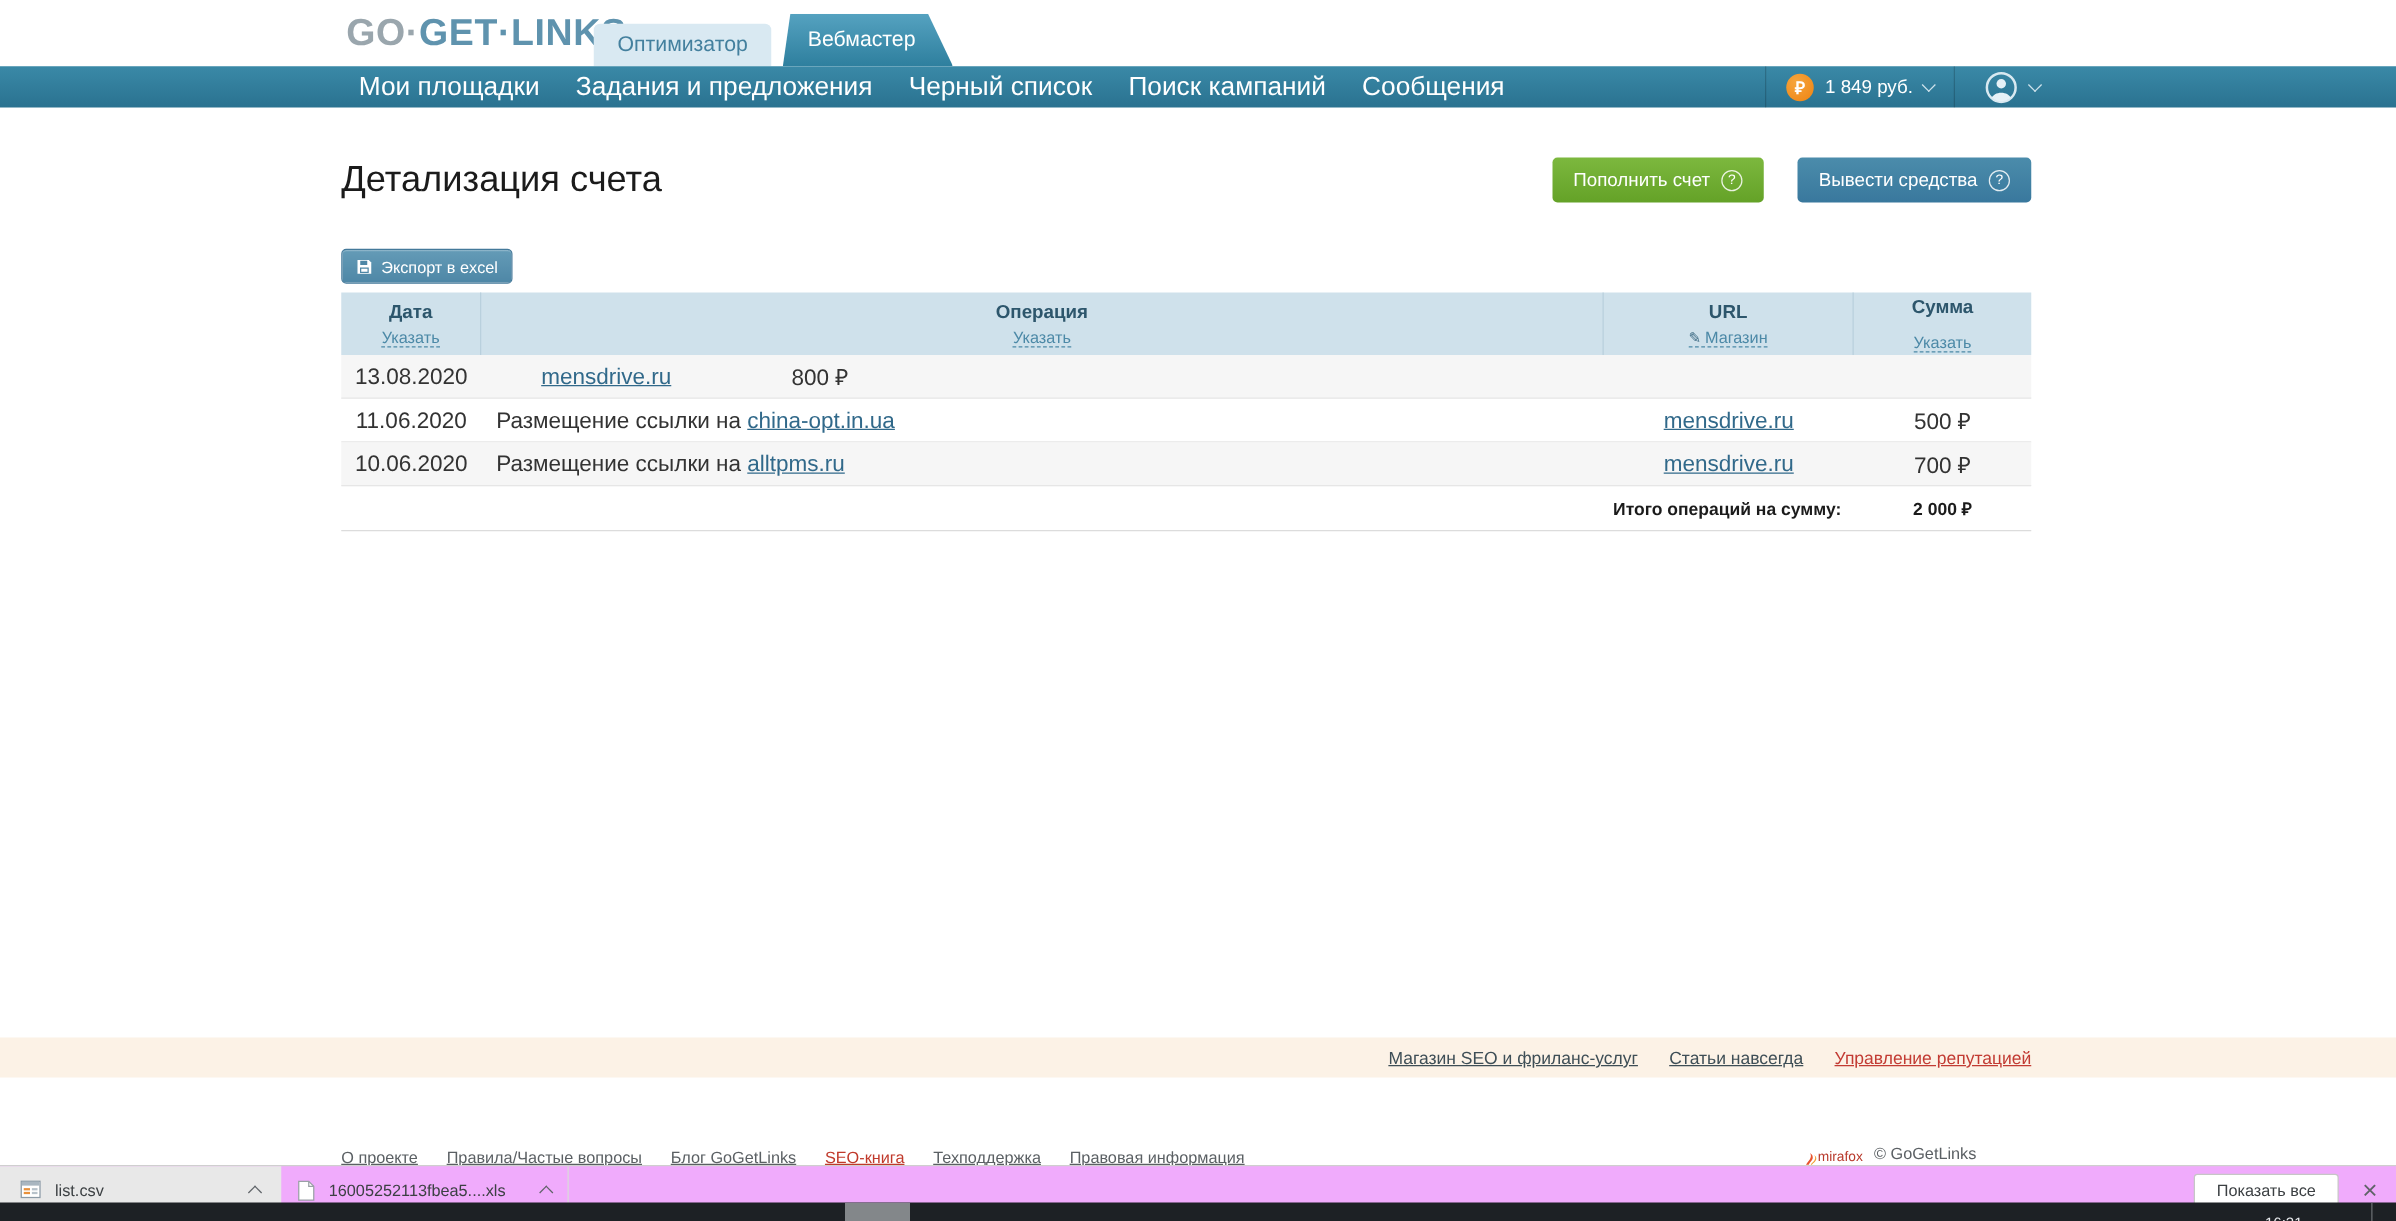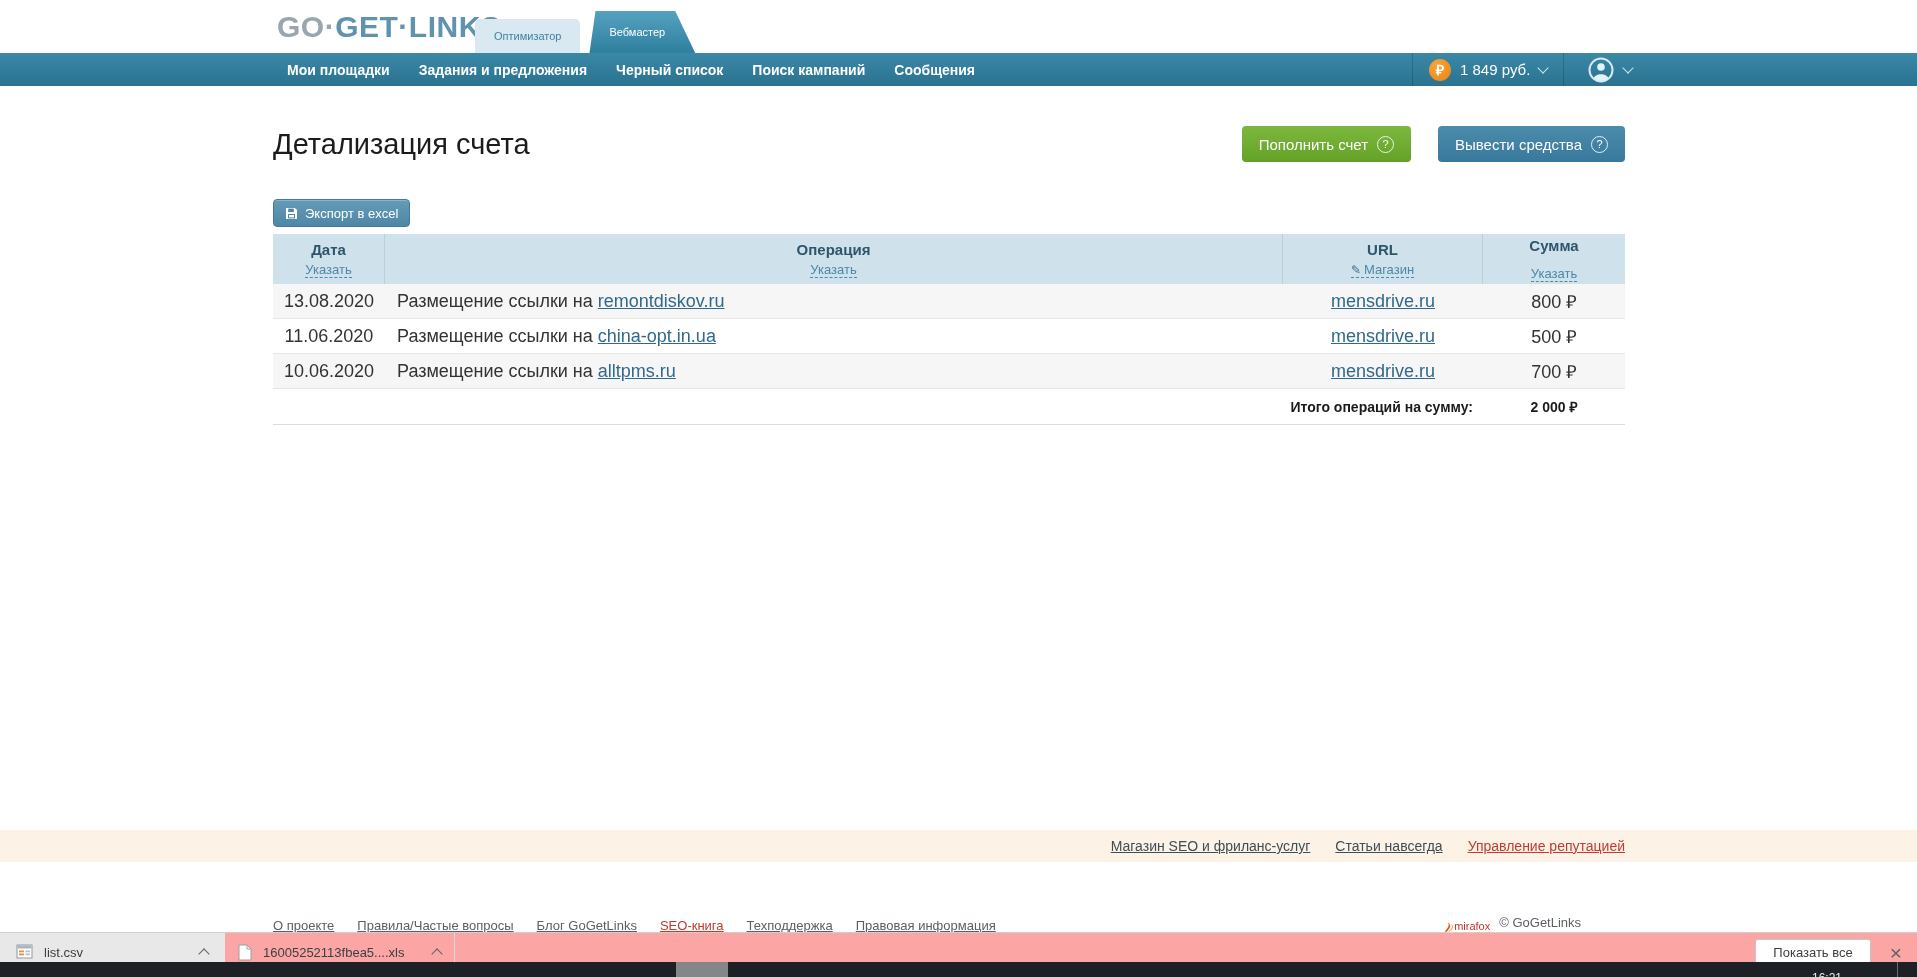--- a/index.html
+++ b/index.html
@@ -9,30 +9,30 @@
     background:#fff; color:#333; position:relative; overflow:hidden;
   }
   .container { width:1352px; margin-left:273px; }
 
   
   .topbar { height:53px; position:relative; background:#fff; }
   .logo { position:absolute; left:277px; top:10px; font-size:30px; font-weight:bold; letter-spacing:.5px; }
   .logo .gray { color:#9aa6ad; }
   .logo .blue { color:#5f93ae; }
   .tabs { position:absolute; left:475px; bottom:0; display:flex; align-items:flex-end; gap:9px; }
-  .tab { font-size:11px; cursor:pointer; }
+  .tab { font-size:17px; cursor:pointer; }
   .tab-inactive { height:34px; line-height:34px; padding:0 19px; background:#d9e9f2; color:#44809e; border-radius:5px 5px 0 0; }
   .tab-active { height:42px; line-height:42px; padding:0 30px 0 20px; color:#fff;
     background:linear-gradient(180deg,#55a2c0,#2e7f9e);
     clip-path:polygon(6px 0, calc(100% - 20px) 0, 100% 100%, 0 100%); }
 
   
   .navbar { height:33px; background:linear-gradient(180deg,#3a89a7,#2a7290); position:relative; }
   .nav-links { position:absolute; left:287px; top:0; bottom:0; display:flex; align-items:center; gap:29px; }
-  .nav-item { color:#fff; font-size:14px; font-weight:bold; text-decoration:none; cursor:pointer; white-space:nowrap; }
+  .nav-item { color:#fff; font-size:21px; font-weight:normal; text-decoration:none; cursor:pointer; white-space:nowrap; }
   .nav-right { position:absolute; left:1412px; top:0; bottom:0; display:flex; }
   .balance { display:flex; align-items:center; gap:9px; padding:0 16px; border-left:1px solid rgba(0,0,0,.18); border-right:1px solid rgba(0,0,0,.18); cursor:pointer; }
   .coin { width:22px; height:22px; border-radius:50%; background:radial-gradient(circle at 35% 30%,#f6a53c,#ee8312);
     color:#fff; font-weight:bold; font-size:14px; text-align:center; line-height:22px; }
   .balance-amount { color:#fff; font-size:15px; white-space:nowrap; }
   .chev-down { width:8px; height:8px; border-right:1.5px solid #cfe3ec; border-bottom:1.5px solid #cfe3ec; transform:rotate(45deg); margin-top:-4px; }
   .user-menu { display:flex; align-items:center; gap:10px; padding:0 18px 0 24px; cursor:pointer; }
 
   
   .title-row { display:flex; justify-content:space-between; align-items:center; margin-top:40px; }
@@ -82,21 +82,21 @@
   .footer-links { display:flex; gap:23px; font-size:13px; }
   .footer-links a { color:#5b6064; text-decoration:underline; cursor:pointer; white-space:nowrap; }
   .footer-links a.red { color:#c0392b; }
   .footer-right { display:flex; gap:9px; align-items:flex-start; margin-top:-4px; }
   .mirafox { display:flex; flex-direction:row; align-items:center; width:48px; cursor:pointer; }
   .mirafox-label { font-size:11px; color:#b8392b; margin-top:-2px; }
   .copy { font-size:13px; color:#5b6064; line-height:18px; }
   .copy a { color:#44545c; text-decoration:underline; cursor:pointer; }
 
   
-  .dlbar { position:absolute; top:932px; left:0; right:0; height:39px; background:#fca5a5; border-top:1px solid #cfcfcf; display:flex; align-items:stretch; }
+  .dlbar { position:absolute; top:932px; left:0; right:0; height:39px; background:#f0abfc; border-top:1px solid #cfcfcf; display:flex; align-items:stretch; }
   .dl-first-wrap { width:225px; background:#e8e8e8; display:flex; align-items:center; justify-content:space-between; padding:0 17px 0 16px; cursor:pointer; }
   .dl-left { display:flex; align-items:center; gap:11px; font-size:13px; color:#3c4043; }
   .dl-item2 { width:230px; display:flex; align-items:center; justify-content:space-between; padding:0 13px; border-right:1px solid #d9d9d9; cursor:pointer; }
   .chev-up { width:8px; height:8px; border-top:1.5px solid #5f6368; border-left:1.5px solid #5f6368; transform:rotate(45deg); margin-top:3px; }
   .dl-right { margin-left:auto; display:flex; align-items:center; gap:19px; padding-right:15px; }
   .show-all-btn { height:27px; padding:0 17px; background:#fff; border:1px solid #c6c6c6; border-radius:3px; font-size:13px; color:#3c4043; font-family:inherit; cursor:pointer;margin-left:33px; }
   .dl-close { font-size:21px; color:#5f6368; line-height:1; cursor:pointer; }
 
   
   .taskbar { position:absolute; top:962px; left:0; right:0; height:15px; background:#1d2125; overflow:hidden; }
@@ -187,21 +187,20 @@
         <a class="th-filter"><span class="pencil">✎</span><span>Магазин</span></a>
       </div>
       <div class="th c4">
         <span class="th-label">Сумма</span>
         <a class="th-filter">Указать</a>
       </div>
     </div>
 
     <div class="tr odd">
       <div class="td-date">13.08.2020</div>
-      <div class="td-op"><span>Размещение ссылки на </span><a class="tlink">remontdiskov.ru</a></div>
       <div class="td-url"><a class="tlink">mensdrive.ru</a></div>
       <div class="td-sum">800 ₽</div>
     </div>
     <div class="tr">
       <div class="td-date">11.06.2020</div>
       <div class="td-op"><span>Размещение ссылки на </span><a class="tlink">china-opt.in.ua</a></div>
       <div class="td-url"><a class="tlink">mensdrive.ru</a></div>
       <div class="td-sum">500 ₽</div>
     </div>
     <div class="tr odd">

